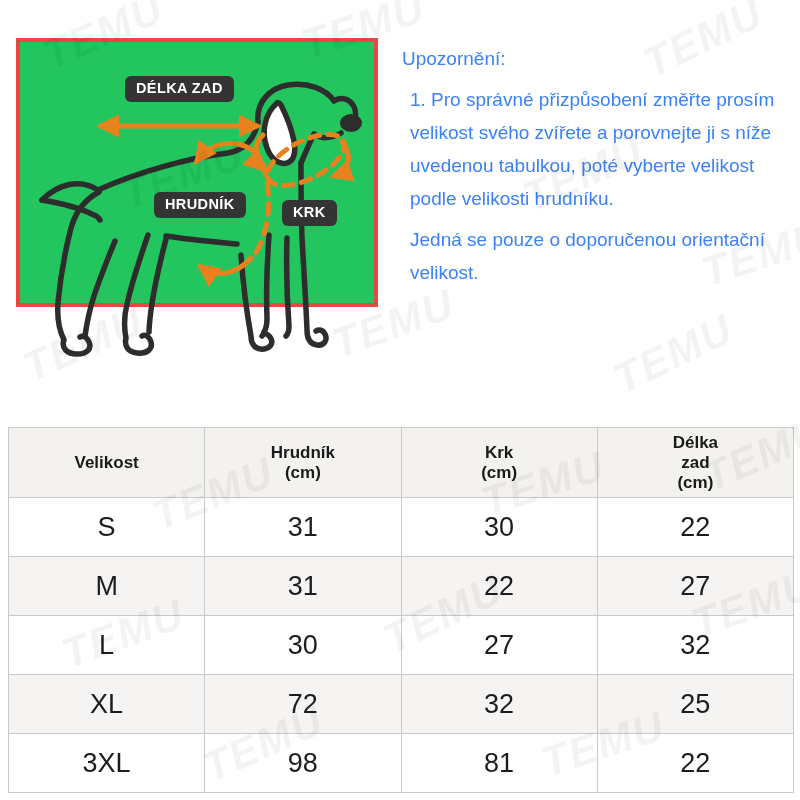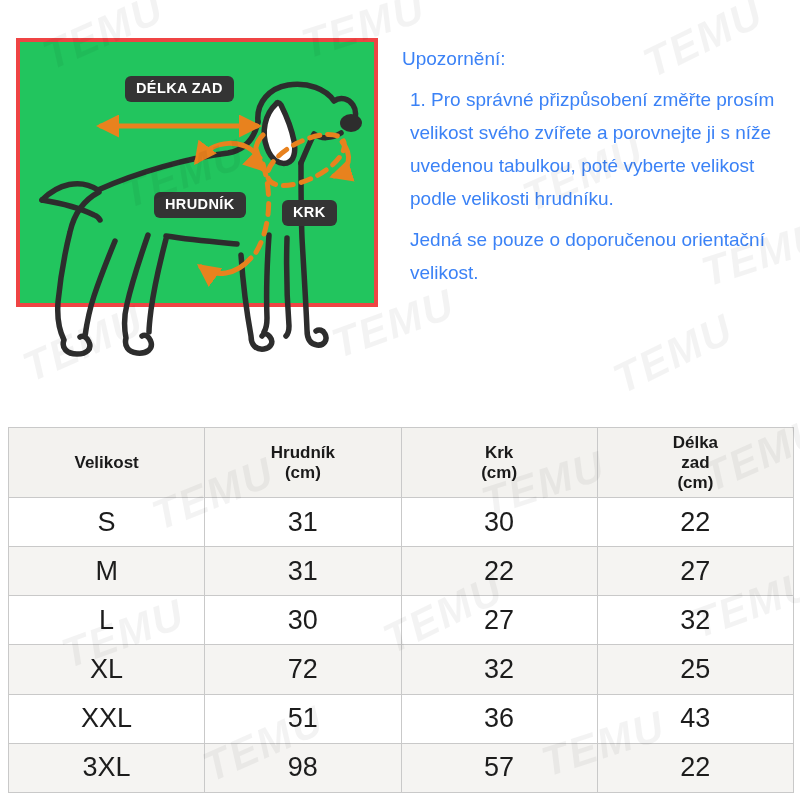--- a/index.html
+++ b/index.html
@@ -153,29 +153,23 @@
           <td>27</td>
           <td>32</td>
         </tr>
         <tr>
           <td>XL</td>
           <td>72</td>
           <td>32</td>
           <td>25</td>
         </tr>
         <tr>
-          <td>XXL</td>
-          <td>51</td>
-          <td>36</td>
-          <td>43</td>
-        </tr>
-        <tr>
           <td>3XL</td>
           <td>98</td>
-          <td>57</td>
+          <td>81</td>
           <td>22</td>
         </tr>
       </tbody>
   </table>
 </div>
 
 <div class="wm" style="left: 40px; top: 8px; transform: rotate(-24deg);">TEMU</div>
 <div class="wm" style="left: 300px; top: 2px; transform: rotate(-18deg);">TEMU</div>
 <div class="wm" style="left: 640px; top: 14px; transform: rotate(-26deg);">TEMU</div>
 <div class="wm" style="left: 120px; top: 150px; transform: rotate(-20deg);">TEMU</div>

